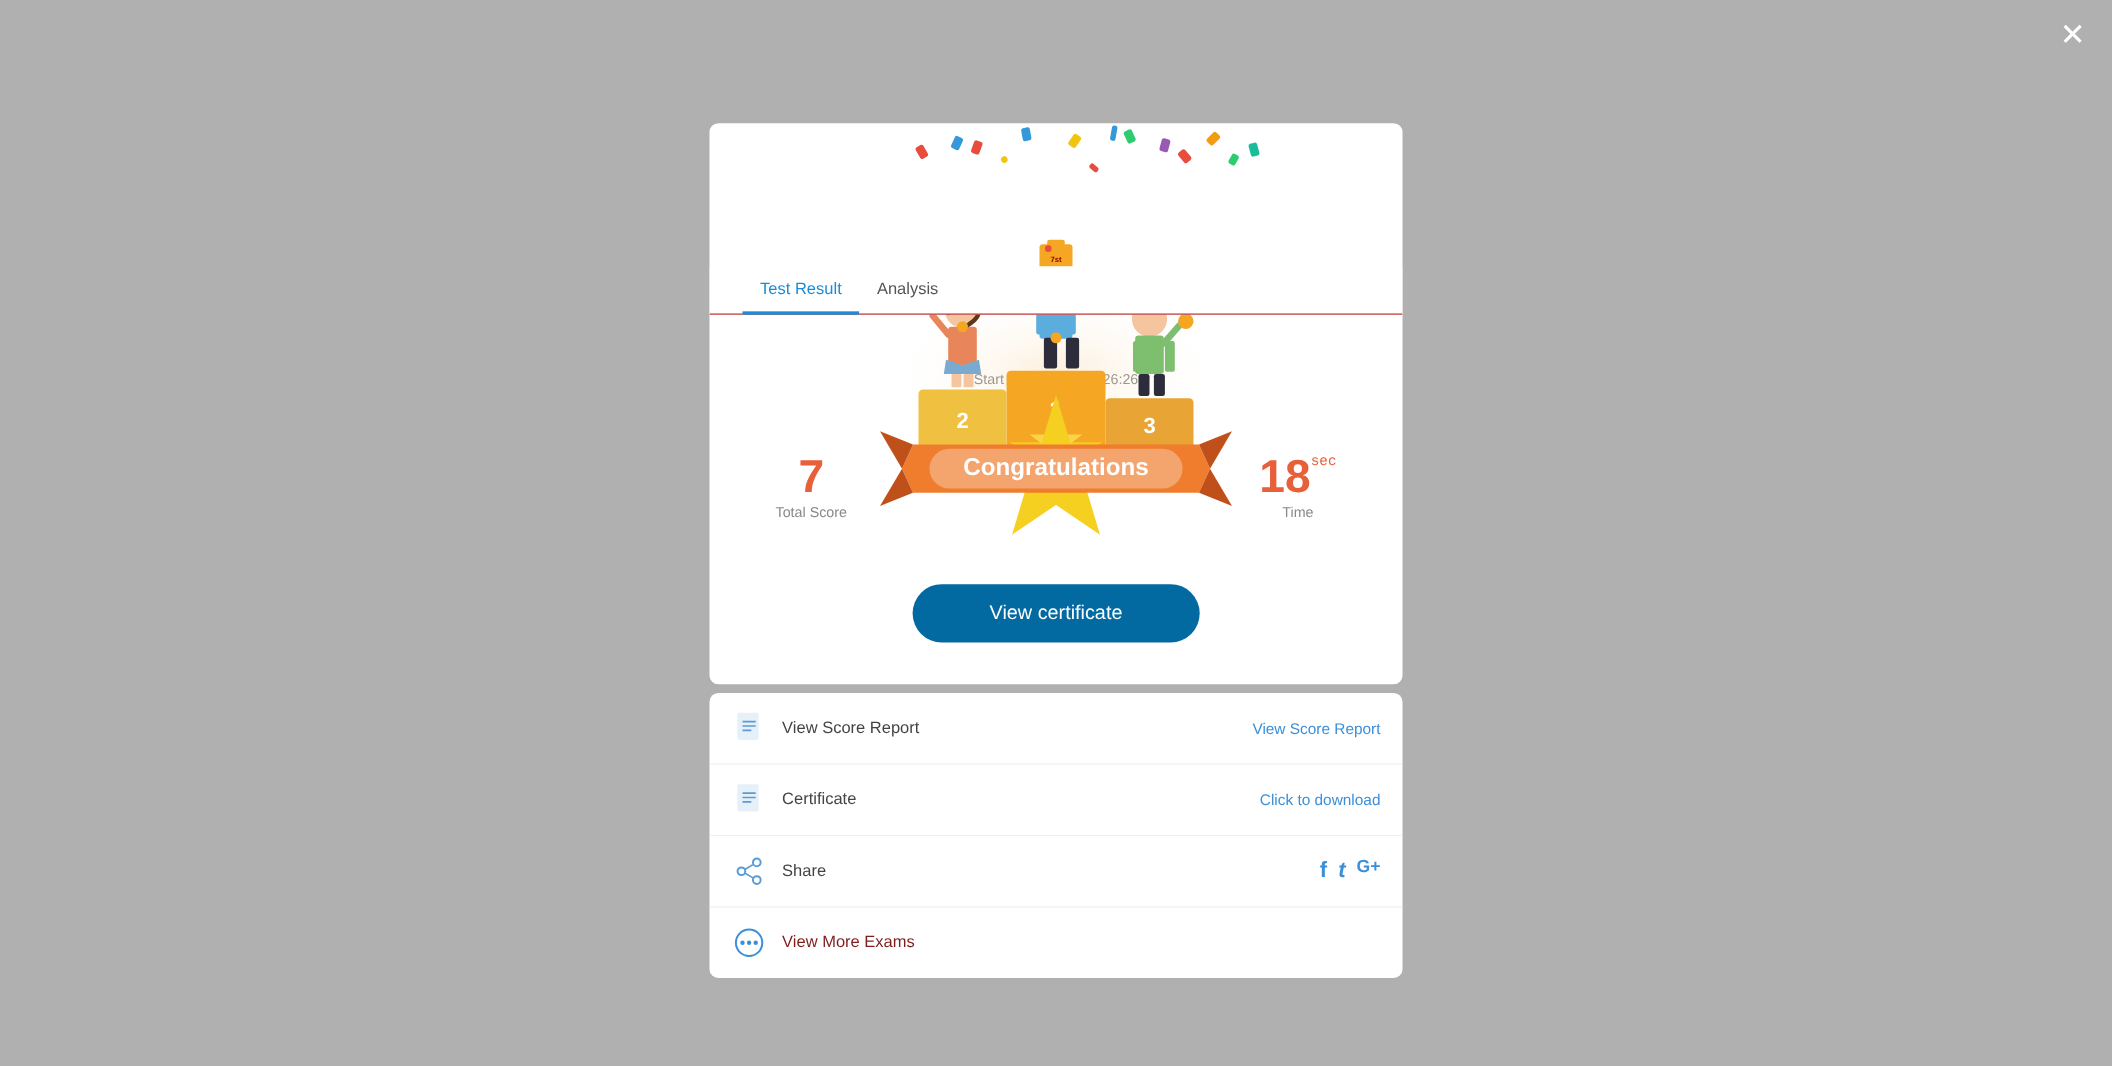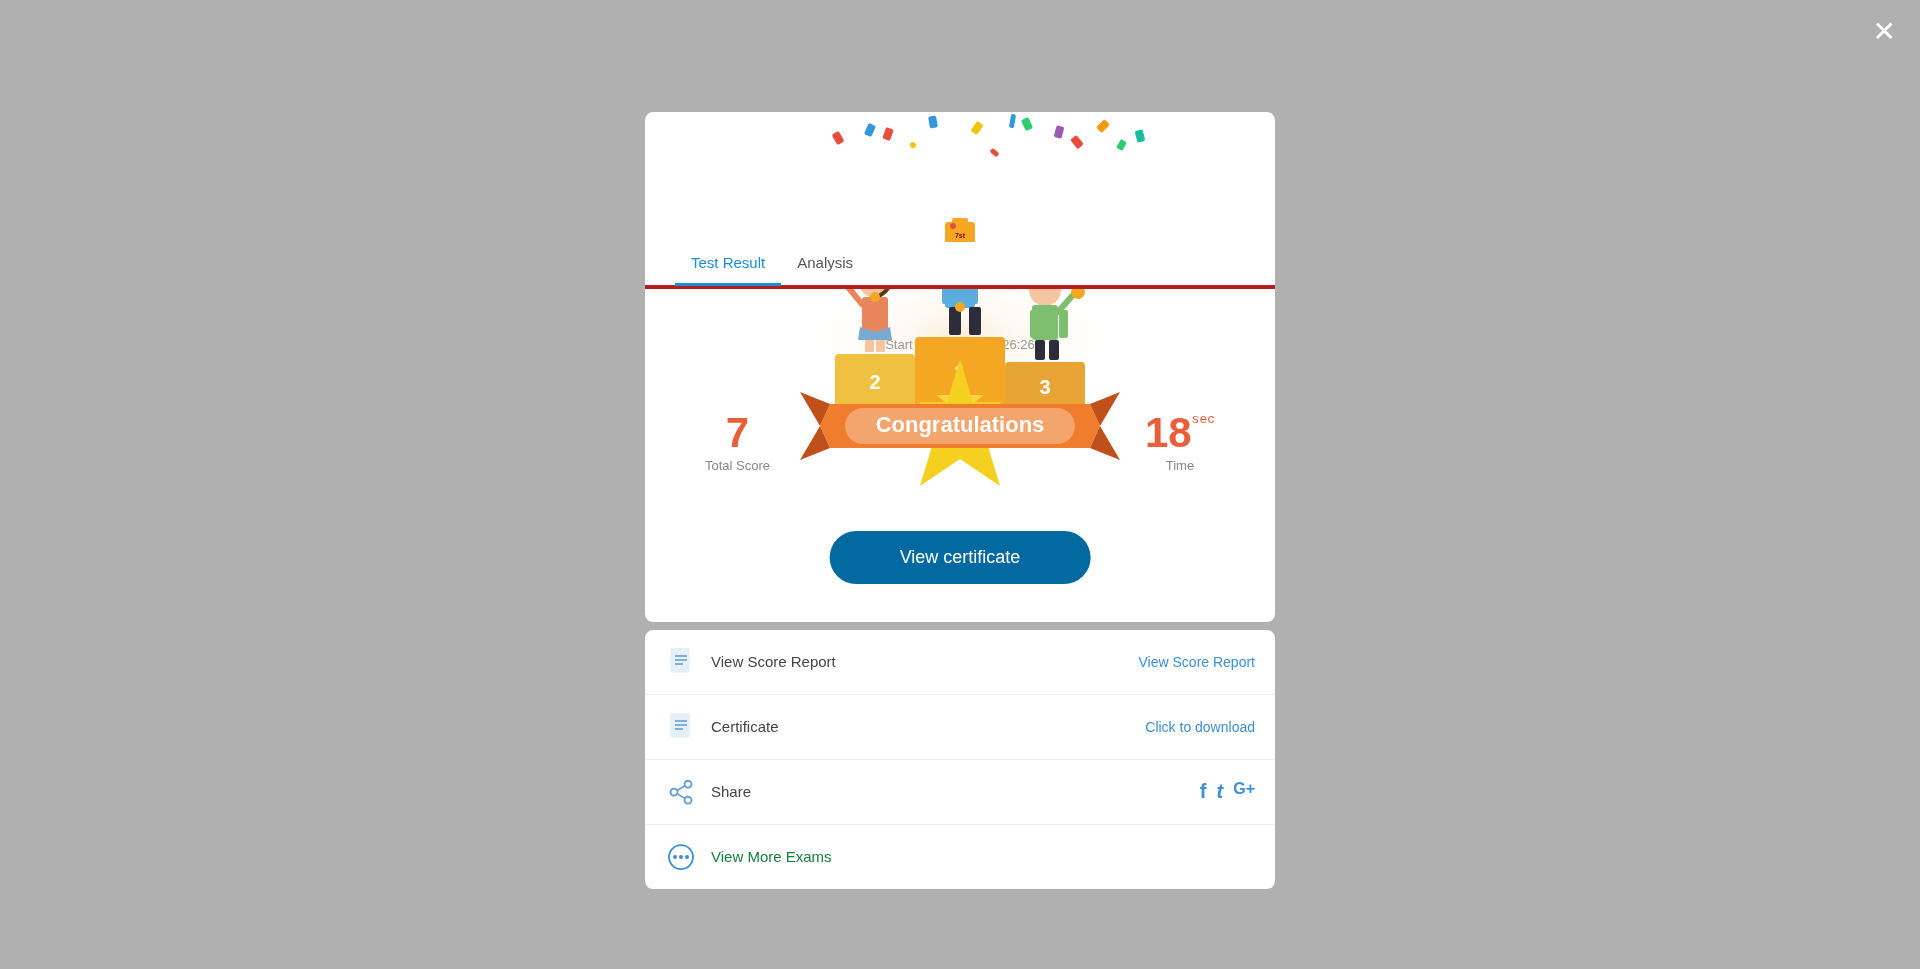--- a/index.html
+++ b/index.html
@@ -43,21 +43,21 @@
       padding: 0;
       overflow: hidden;
       position: relative;
       height: 510px;
     }
 
     
     .tabs {
       display: flex;
       padding: 0 30px;
-      border-bottom: 4px solid #b91c1c;
+      border-bottom: 1px solid #b91c1c;
       position: absolute;
       top: 130px;
       left: 0;
       width: 100%;
       background: white;
       z-index: 10;
       text-align: center;
     }
     .tab {
       padding: 12px 16px;
@@ -183,21 +183,21 @@
     .social-icons {
       display: flex;
       gap: 10px;
     }
     .social-icon {
       font-size: 22px;
       color: #3a8fd8;
       cursor: pointer;
     }
     .view-more-label {
-      color: #15803d;
+      color: #7f1d1d;
       font-size: 15px;
     }
 
     
     .confetti-container {
       position: absolute;
       top: 0;
       left: 0;
       width: 100%;
       height: 200px;

